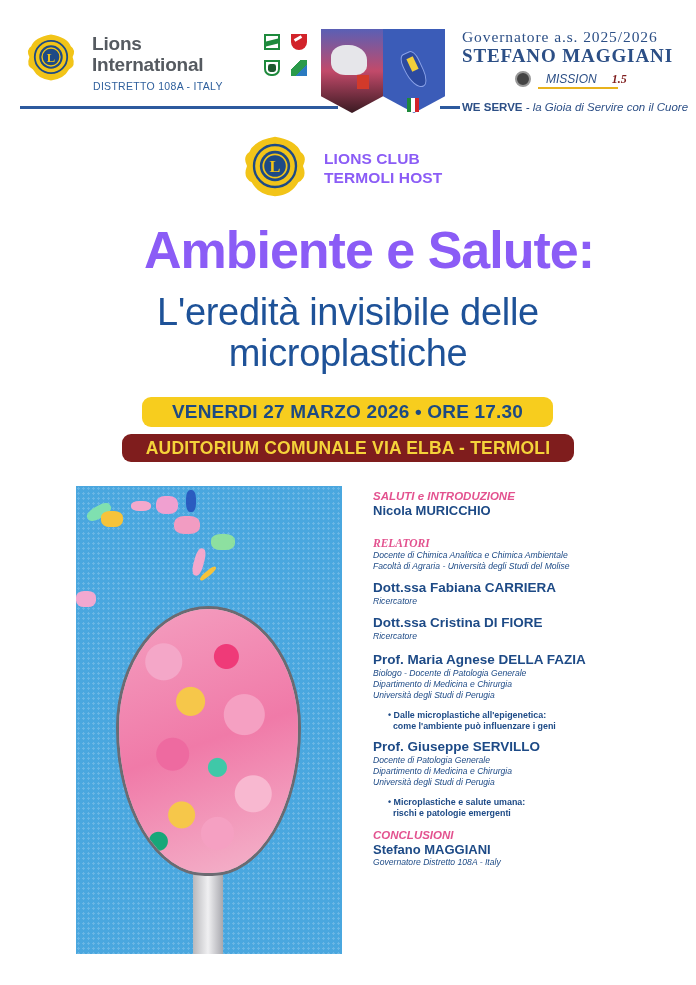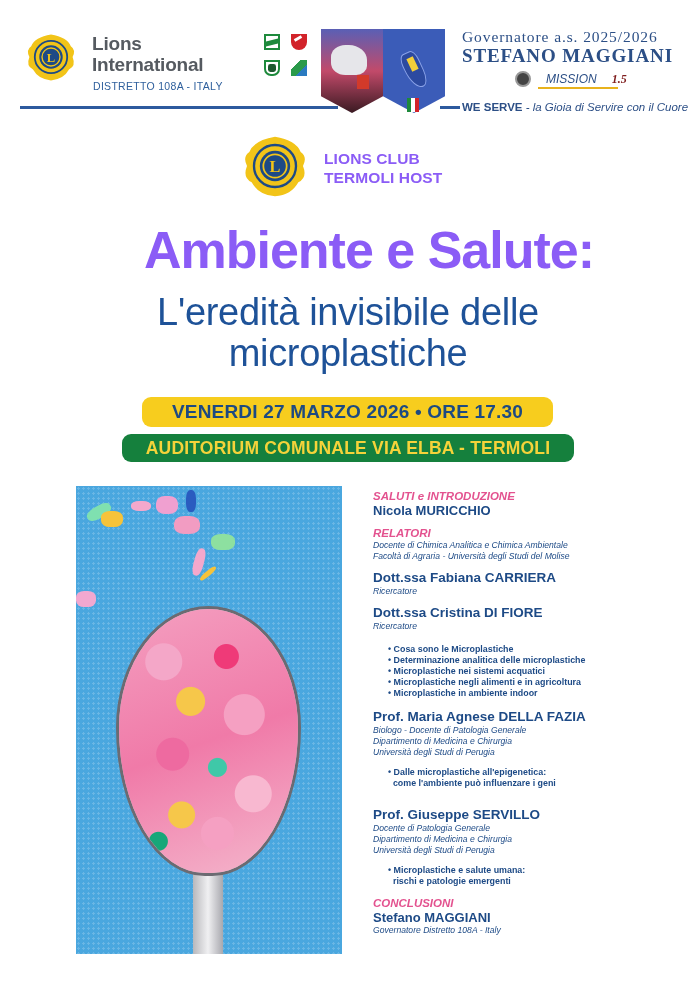--- a/index.html
+++ b/index.html
@@ -38,21 +38,21 @@
   
   .club-logo { position: absolute; left: 240px; top: 131px; width: 70px; height: 70px; }
   .club-name { position: absolute; left: 324px; top: 149px; font-weight: 700; font-size: 15.5px; line-height: 19px; color: #8b5cf6; letter-spacing: 0.1px; }
 
   
   .title1 { position: absolute; left: 0; width: 696px; top: 222px; text-align: center; font-weight: 700; font-size: 52px; line-height: 56px; color: #8b5cf6; letter-spacing: -1px; padding-left: 42px; }
   .title2 { position: absolute; left: 0; width: 696px; top: 284px; text-align: center; font-size: 38px; line-height: 41px; color: #1e5298; letter-spacing: -0.3px; margin-top: 8px; }
 
   
   .pill-date { position: absolute; left: 142px; top: 397px; width: 411px; height: 30px; background: #f7cd1e; border-radius: 9px; text-align: center; font-weight: 700; font-size: 19px; line-height: 30px; color: #1d4a82; letter-spacing: 0.2px; }
-  .pill-place { position: absolute; left: 122px; top: 434px; width: 452px; height: 28px; background: #15803d; border-radius: 9px; text-align: center; font-weight: 700; font-size: 17.5px; line-height: 28px; color: #f5d33a; letter-spacing: 0.2px; }
+  .pill-place { position: absolute; left: 122px; top: 434px; width: 452px; height: 28px; background: #7f1d1d; border-radius: 9px; text-align: center; font-weight: 700; font-size: 17.5px; line-height: 28px; color: #f5d33a; letter-spacing: 0.2px; }
 
   
   .photo { position: absolute; left: 76px; top: 486px; width: 266px; height: 468px; background: #4aa7df; overflow: hidden;
     background-image: radial-gradient(rgba(255,255,255,0.18) 1px, transparent 1.4px); background-size: 5px 5px; }
   .photo .shape { position: absolute; border-radius: 40%; }
   .spoon-bowl { position: absolute; left: 40px; top: 120px; width: 185px; height: 270px; border-radius: 50% 50% 48% 48% / 45% 45% 55% 55%; background: #c9c4cc; border: 3px solid #6b6b72; overflow: hidden; }
   .spoon-handle { position: absolute; left: 117px; top: 378px; width: 30px; height: 100px; background: linear-gradient(90deg,#b8b8bc,#f0f0f2,#a8a8ae); border-radius: 12px 12px 0 0; }
   .bowl-fill { position: absolute; inset: 0; background:
       radial-gradient(circle at 25% 20%, #f4a7c8 0 18px, transparent 19px),
       radial-gradient(circle at 60% 18%, #ef3a78 0 12px, transparent 13px),
@@ -167,56 +167,49 @@
       <div class="bowl-fill"></div>
     </div>
 </div>
 
 <div class="prog">
   <div>
     <div class="sec-label">SALUTI e INTRODUZIONE</div>
     <div class="pname">Nicola MURICCHIO</div>
   </div>
 
-  <div class="sec-label" style="margin-top:9px;">RELATORI</div>
+  <div class="sec-label" style="margin-top:19px;font-family:Liberation Serif, serif;">RELATORI</div>
 
   <div>
     <div class="prole">Docente di Chimica Analitica e Chimica Ambientale</div>
     <div class="prole">Facoltà di Agraria - Università degli Studi del Molise</div>
   </div>
 
   <div style="margin-top:8px;">
     <div class="pname big">Dott.ssa Fabiana CARRIERA</div>
     <div class="prole">Ricercatore</div>
   </div>
 
   <div style="margin-top:8px;">
     <div class="pname big">Dott.ssa Cristina DI FIORE</div>
     <div class="prole">Ricercatore</div>
-    <div class="topics" style="margin-top:12px;">
-      <div class="topic">Cosa sono le Microplastiche</div>
-      <div class="topic">Determinazione analitica delle microplastiche</div>
-      <div class="topic">Microplastiche nei sistemi acquatici</div>
-      <div class="topic">Microplastiche negli alimenti e in agricoltura</div>
-      <div class="topic">Microplastiche in ambiente indoor</div>
-    </div>
   </div>
 
   <div style="margin-top:10px;">
     <div class="pname big">Prof. Maria Agnese DELLA FAZIA</div>
     <div class="prole">Biologo - Docente di Patologia Generale</div>
     <div class="prole">Dipartimento di Medicina e Chirurgia</div>
     <div class="prole">Università degli Studi di Perugia</div>
     <div class="topics">
       <div class="topic">Dalle microplastiche all'epigenetica:</div>
       <div class="topic cont">come l'ambiente può influenzare i geni</div>
     </div>
   </div>
 
-  <div style="margin-top:18px;">
+  <div style="margin-top:7px;">
     <div class="pname big">Prof. Giuseppe SERVILLO</div>
     <div class="prole">Docente di Patologia Generale</div>
     <div class="prole">Dipartimento di Medicina e Chirurgia</div>
     <div class="prole">Università degli Studi di Perugia</div>
     <div class="topics">
       <div class="topic">Microplastiche e salute umana:</div>
       <div class="topic cont">rischi e patologie emergenti</div>
     </div>
   </div>
 

